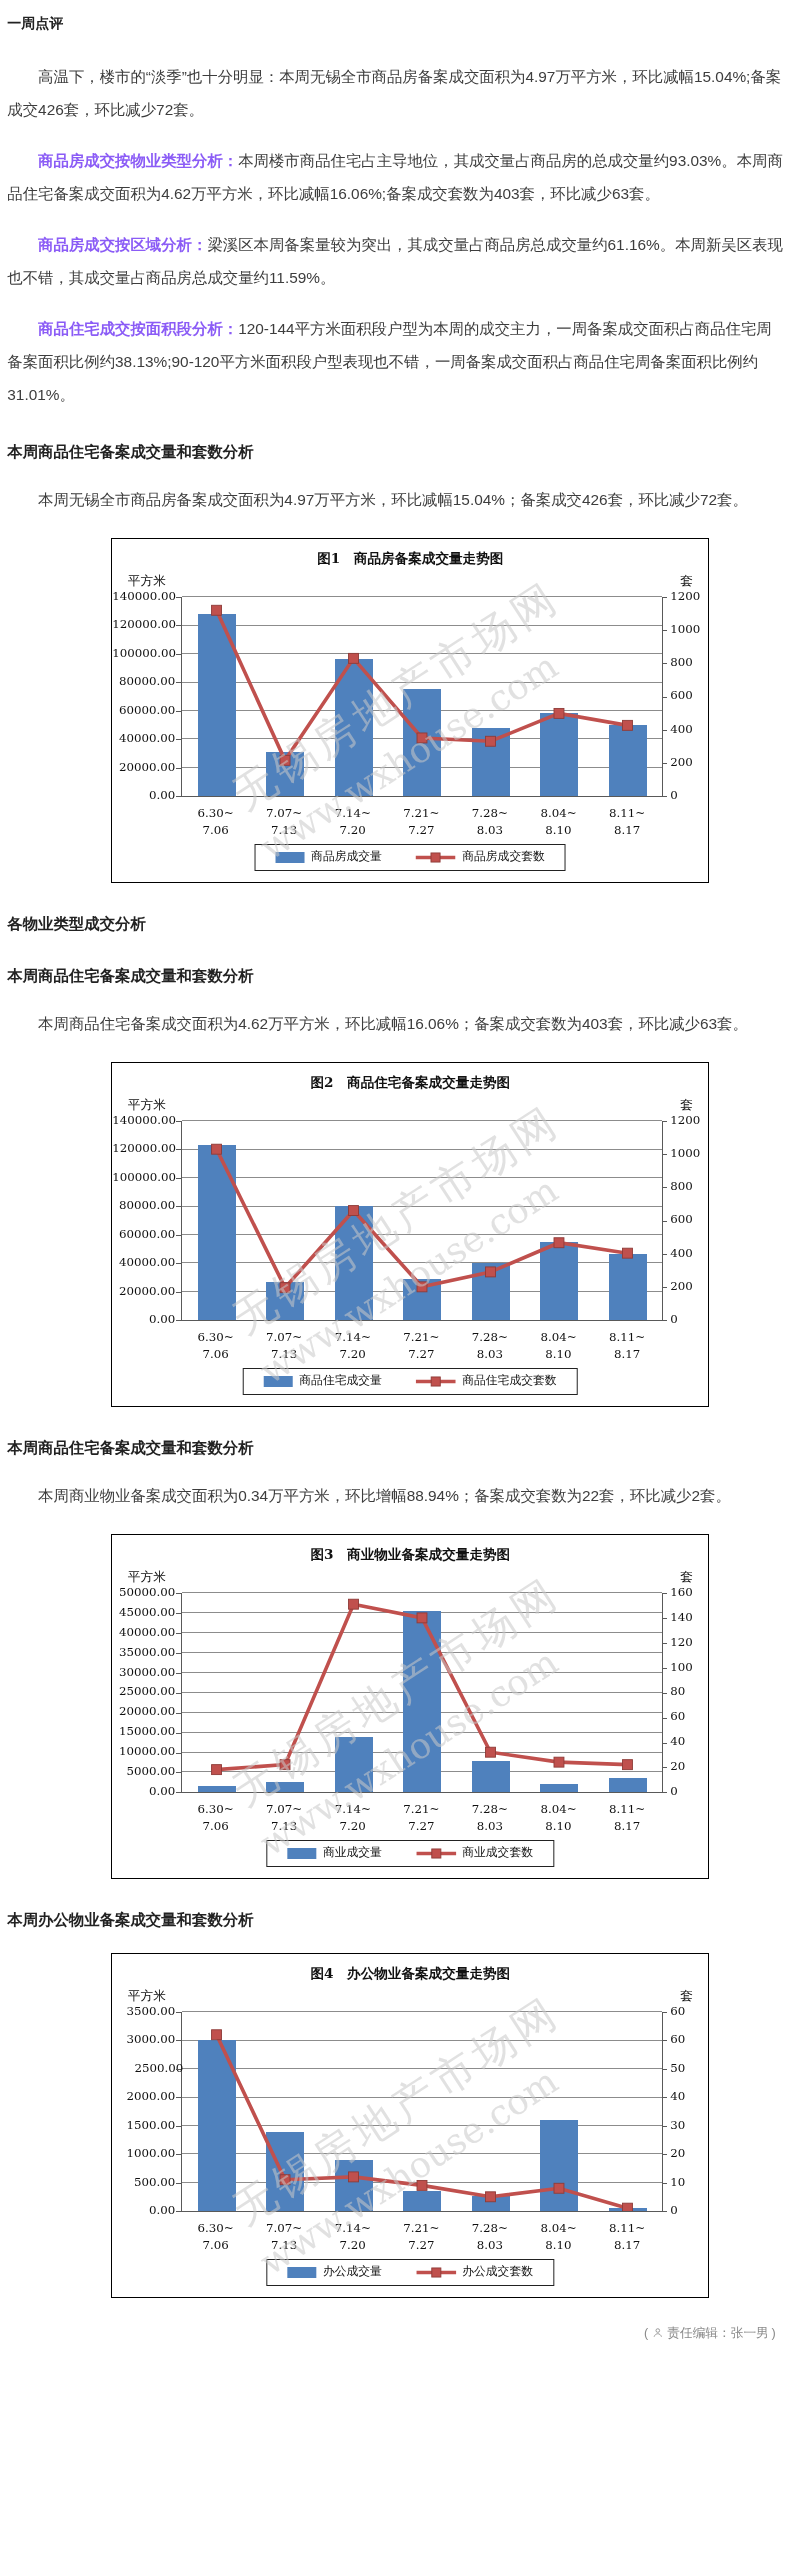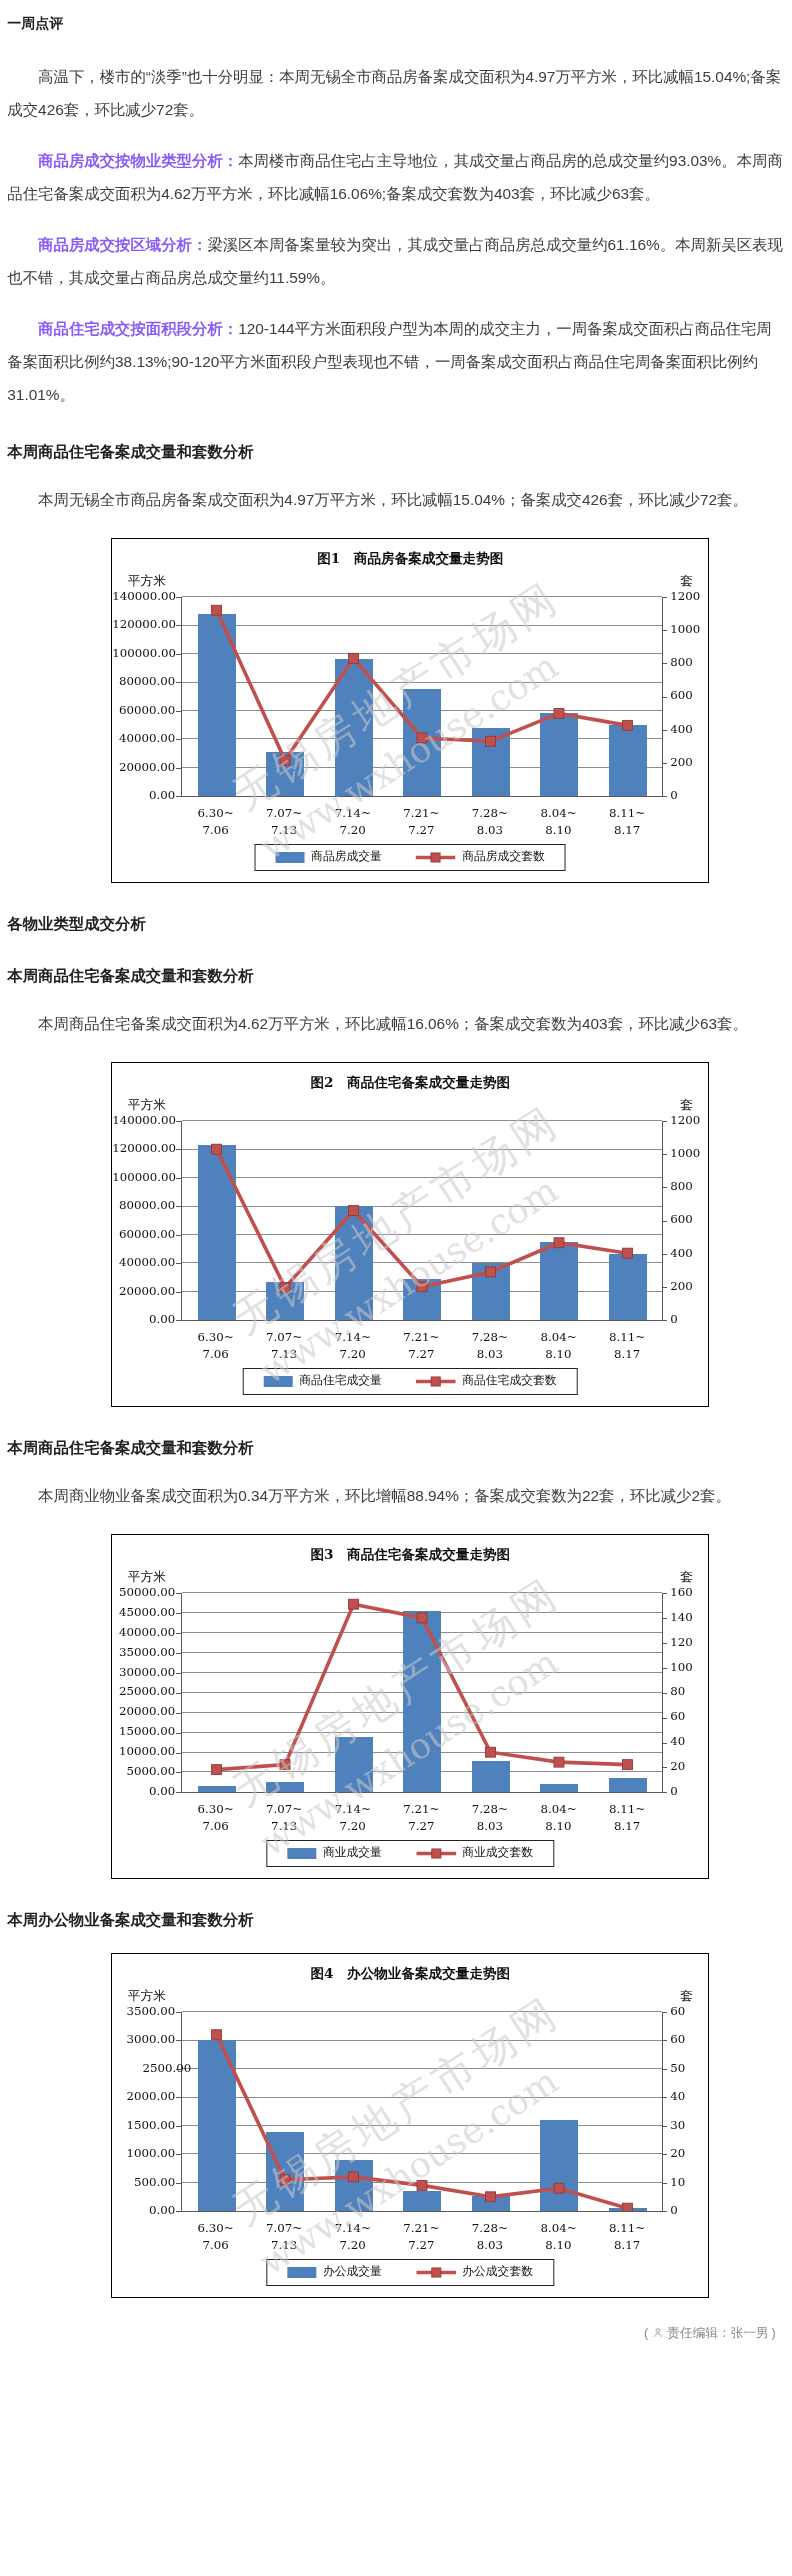--- a/index.html
+++ b/index.html
@@ -284,21 +284,21 @@
           </span>
         </div>
       </div>
     </div>
 
   <h2 class="sec">本周商品住宅备案成交量和套数分析</h2>
   <p class="para">本周商业物业备案成交面积为0.34万平方米，环比增幅88.94%；备案成交套数为22套，环比减少2套。</p>
 
   <div class="chart-wrap">
       <div class="chart-box">
-        <div class="c-title">图3　商品住宅备案成交量走势图</div>
+        <div class="c-title">图3　商业物业备案成交量走势图</div>
         <div class="c-unit-l">平方米</div>
         <div class="c-unit-r">套</div>
         <div class="c-plot">
           <div class="c-grid" style="bottom: 19.5px;"></div>
           <div class="c-grid" style="bottom: 39px;"></div>
           <div class="c-grid" style="bottom: 59px;"></div>
           <div class="c-grid" style="bottom: 79px;"></div>
           <div class="c-grid" style="bottom: 99px;"></div>
           <div class="c-grid" style="bottom: 119px;"></div>
           <div class="c-grid" style="bottom: 139px;"></div>
@@ -449,21 +449,21 @@
         <div class="c-ylab" style="left: 0px; top: 250px;">0.00</div>
         <div class="c-tick" style="left: 64px; top: 257px;"></div>
         <div class="c-ylab" style="left: 0px; top: 222px;">500.00</div>
         <div class="c-tick" style="left: 64px; top: 229px;"></div>
         <div class="c-ylab" style="left: 0px; top: 193px;">1000.00</div>
         <div class="c-tick" style="left: 64px; top: 200px;"></div>
         <div class="c-ylab" style="left: 0px; top: 165px;">1500.00</div>
         <div class="c-tick" style="left: 64px; top: 172px;"></div>
         <div class="c-ylab" style="left: 0px; top: 136px;">2000.00</div>
         <div class="c-tick" style="left: 64px; top: 143px;"></div>
-        <div class="c-ylab" style="left: 16px; top: 108px;">2500.00</div>
+        <div class="c-ylab" style="left: 8px; top: 108px;">2500.00</div>
         <div class="c-tick" style="left: 64px; top: 115px;"></div>
         <div class="c-ylab" style="left: 0px; top: 79px;">3000.00</div>
         <div class="c-tick" style="left: 64px; top: 86px;"></div>
         <div class="c-ylab" style="left: 0px; top: 51px;">3500.00</div>
         <div class="c-tick" style="left: 64px; top: 58px;"></div>
         <div class="c-ylab-r" style="top: 250px;">0</div>
         <div class="c-tick" style="left: 550px; top: 257px;"></div>
         <div class="c-ylab-r" style="top: 222px;">10</div>
         <div class="c-tick" style="left: 550px; top: 229px;"></div>
         <div class="c-ylab-r" style="top: 193px;">20</div>

